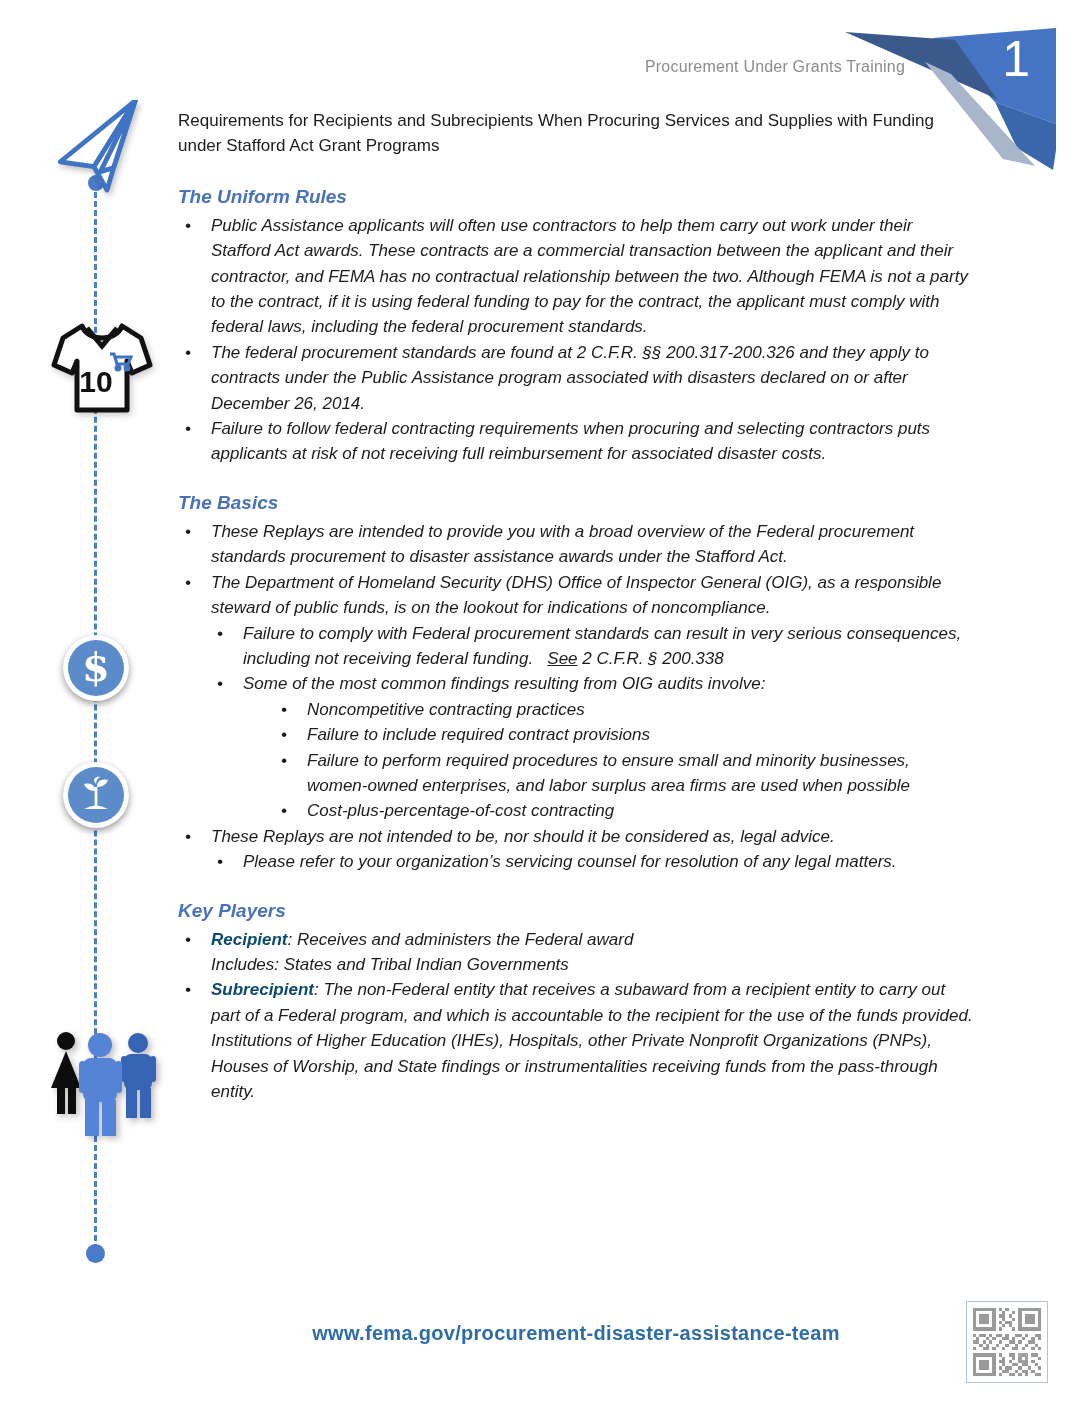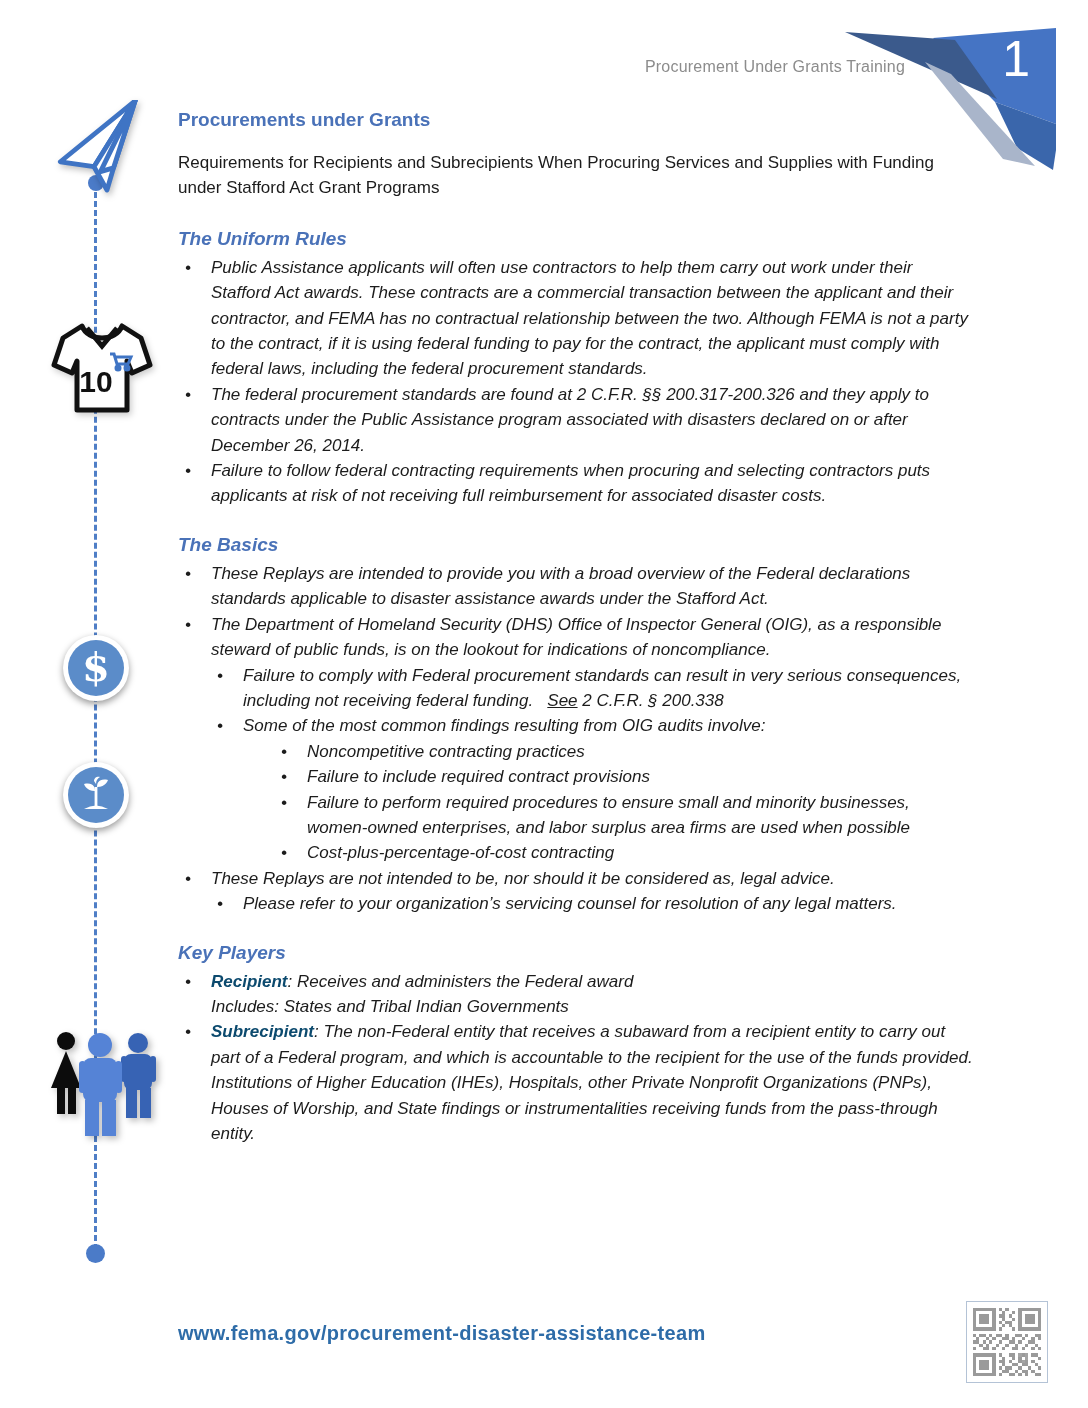--- a/index.html
+++ b/index.html
@@ -60,21 +60,21 @@
   li.b1::before{content:"\2022";position:absolute;left:7px;}
   li.b2{padding-left:65px;}
   li.b2::before{content:"\2022";position:absolute;left:39px;}
   li.b3{padding-left:129px;}
   li.b3::before{content:"\2022";position:absolute;left:103px;}
   .term{color:#0c4a6e;font-weight:bold;margin-top:48px;}
   .see{text-decoration:underline;}
   .blockline{display:block;}
   
   .footer-url{
-    position:absolute;left:178px;top:1322px;width:796px;text-align:left;
+    position:absolute;left:178px;top:1322px;width:796px;text-align:center;
     font-size:20px;font-weight:bold;color:#2e6ca8;letter-spacing:.3px;
     text-decoration:none;
   }
   .qr-box{
     position:absolute;left:966px;top:1301px;width:68px;height:68px;
     background:#ffffff;border:1px solid #b4c3d6;padding:6px;z-index:2;
   }
   .qr-box svg{width:68px;height:68px;display:block;}
 </style>
 </head>
@@ -156,37 +156,36 @@
       <rect x="47" y="30" width="34" height="44" rx="8"></rect>
       <rect x="49" y="72" width="14" height="36"></rect>
       <rect x="66" y="72" width="14" height="36"></rect>
       <rect x="43" y="33" width="7" height="32" rx="3.5"></rect>
       <rect x="79" y="33" width="7" height="32" rx="3.5"></rect>
     </g>
   </svg>
 
   <div class="content">
 
-    <p class="h-blue doc-title">Procurements under Grants</p>
 
     <p class="intro">Requirements for Recipients and Subrecipients When Procuring Services and Supplies with Funding under Stafford Act Grant Programs</p>
 
     <div class="sec">
       <p class="h-blue sec-head">The Uniform Rules</p>
       <ul>
         <li class="b1">Public Assistance applicants will often use contractors to help them carry out work under their Stafford Act awards. These contracts are a commercial transaction between the applicant and their contractor, and FEMA has no contractual relationship between the two. Although FEMA is not a party to the contract, if it is using federal funding to pay for the contract, the applicant must comply with federal laws, including the federal procurement standards.</li>
         <li class="b1">The federal procurement standards are found at 2 C.F.R. §§ 200.317-200.326 and they apply to contracts under the Public Assistance program associated with disasters declared on or after December 26, 2014.</li>
         <li class="b1">Failure to follow federal contracting requirements when procuring and selecting contractors puts applicants at risk of not receiving full reimbursement for associated disaster costs.</li>
       </ul>
     </div>
 
     <div class="sec">
       <p class="h-blue sec-head">The Basics</p>
       <ul>
-        <li class="b1">These Replays are intended to provide you with a broad overview of the Federal declarations standards applicable to disaster assistance awards under the Stafford Act.</li>
+        <li class="b1">These Replays are intended to provide you with a broad overview of the Federal procurement standards procurement to disaster assistance awards under the Stafford Act.</li>
         <li class="b1">The Department of Homeland Security (DHS) Office of Inspector General (OIG), as a responsible steward of public funds, is on the lookout for indications of noncompliance.</li>
         <li class="b2"><span>Failure to comply with Federal procurement standards can result in very serious consequences, including not receiving federal funding.&nbsp;&nbsp; </span><span class="see">See</span><span> 2 C.F.R. § 200.338</span></li>
         <li class="b2">Some of the most common findings resulting from OIG audits involve:</li>
         <li class="b3">Noncompetitive contracting practices</li>
         <li class="b3">Failure to include required contract provisions</li>
         <li class="b3">Failure to perform required procedures to ensure small and minority businesses, women-owned enterprises, and labor surplus area firms are used when possible</li>
         <li class="b3">Cost-plus-percentage-of-cost contracting</li>
         <li class="b1">These Replays are not intended to be, nor should it be considered as, legal advice.</li>
         <li class="b2">Please refer to your organization’s servicing counsel for resolution of any legal matters.</li>
       </ul>

